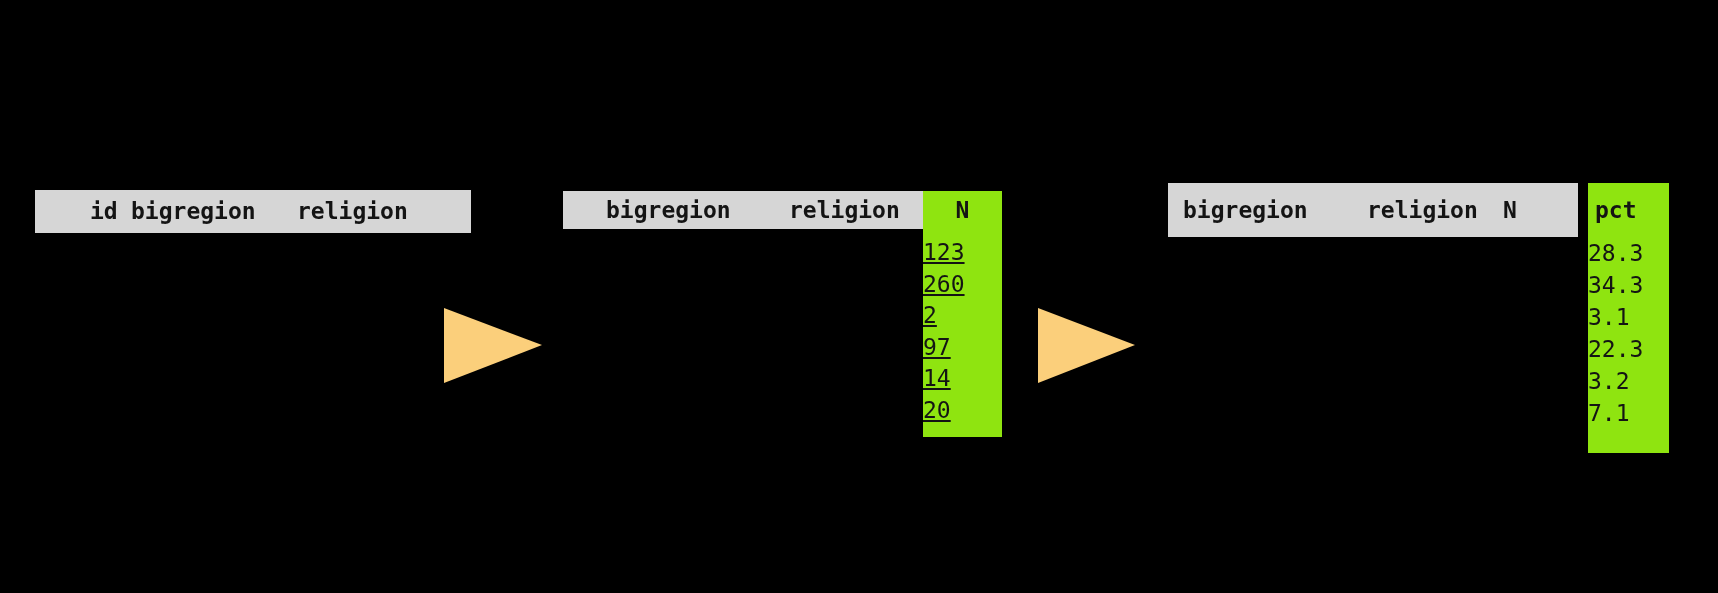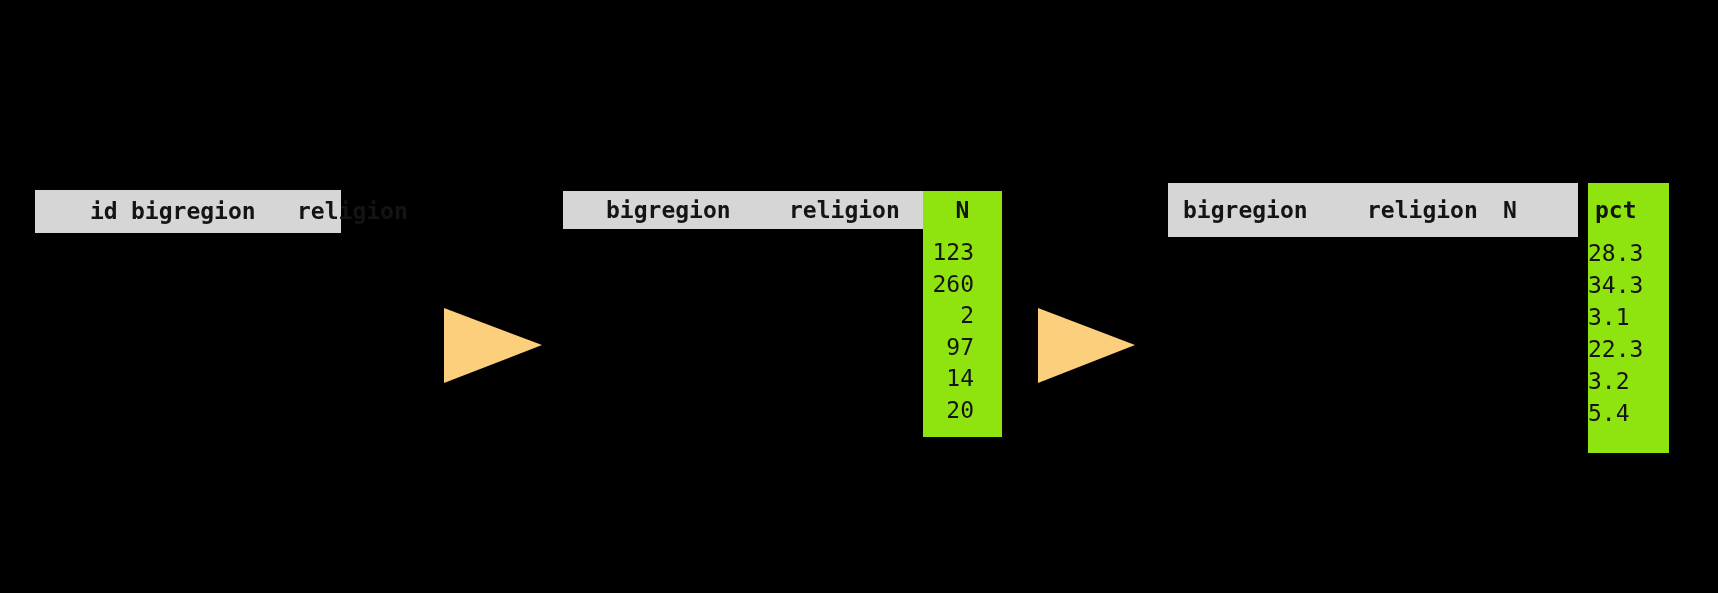--- a/index.html
+++ b/index.html
@@ -6,36 +6,36 @@
   html,body{margin:0;padding:0;background:var(--bg,#000);}
   .canvas{
     position:relative;width:1718px;height:593px;overflow:hidden;
     background:var(--bg,#000);
     font-family:"DejaVu Sans Mono","Liberation Mono",monospace;
     color:var(--text,#111);
   }
   .bar{position:absolute;background:var(--header_bg,#d5d5d5);}
   .bar .lbl{position:absolute;top:0;font-weight:700;font-size:23px;white-space:pre;}
   
-  .bar1{left:35px;top:190px;width:306px;height:43px;line-height:43px;}
+  .bar1{left:35px;top:190px;width:436px;height:43px;line-height:43px;}
   .bar1 .p1{left:55px;} .bar1 .p2{left:96px;} .bar1 .p3{left:262px;}
   
   .bar2{left:563px;top:191px;width:360px;height:38px;line-height:38px;}
   .bar2 .p1{left:43px;} .bar2 .p2{left:226px;}
   
   .bar3{left:1168px;top:183px;width:410px;height:54px;line-height:54px;}
   .bar3 .p1{left:15px;} .bar3 .p2{left:199px;} .bar3 .p3{left:335px;}
   
   .hl{position:absolute;background:var(--highlight_bg,#90e40f);font-size:23px;}
   .hl-header{font-weight:700;}
   .hl-row{font-weight:400;}
   .hl2{left:923px;top:191px;width:79px;height:246px;}
   .hl2 .hl-header{height:38px;line-height:38px;text-align:center;}
   .hl2 .hl-rows{margin-top:8px;}
-  .hl2 .hl-row{height:31.5px;line-height:31.5px;text-align:right;padding-right:28px;}
+  .hl2 .hl-row{height:31.5px;line-height:31.5px;text-align:left;padding-right:28px;text-decoration:underline;}
   .hl3{left:1588px;top:183px;width:81px;height:270px;}
   .hl3 .hl-header{height:54px;line-height:54px;text-align:left;padding-left:7px;}
   .hl3 .hl-row{height:32px;line-height:32px;text-align:left;padding-left:0;}
   
   .arrow{
     position:absolute;width:0;height:0;
     border-top:37px solid transparent;
     border-bottom:38px solid transparent;
     border-left:98px solid var(--arrow,#fbcf7d);
   }
@@ -81,17 +81,17 @@
   </div>
 
   <div class="hl hl3">
     <div class="hl-header">pct</div>
     <div class="hl-rows">
       <div class="hl-row">28.3</div>
       <div class="hl-row">34.3</div>
       <div class="hl-row">3.1</div>
       <div class="hl-row">22.3</div>
       <div class="hl-row">3.2</div>
-      <div class="hl-row">5.4</div>
+      <div class="hl-row">7.1</div>
     </div>
   </div>
 
 </div>
 
 </body></html>

